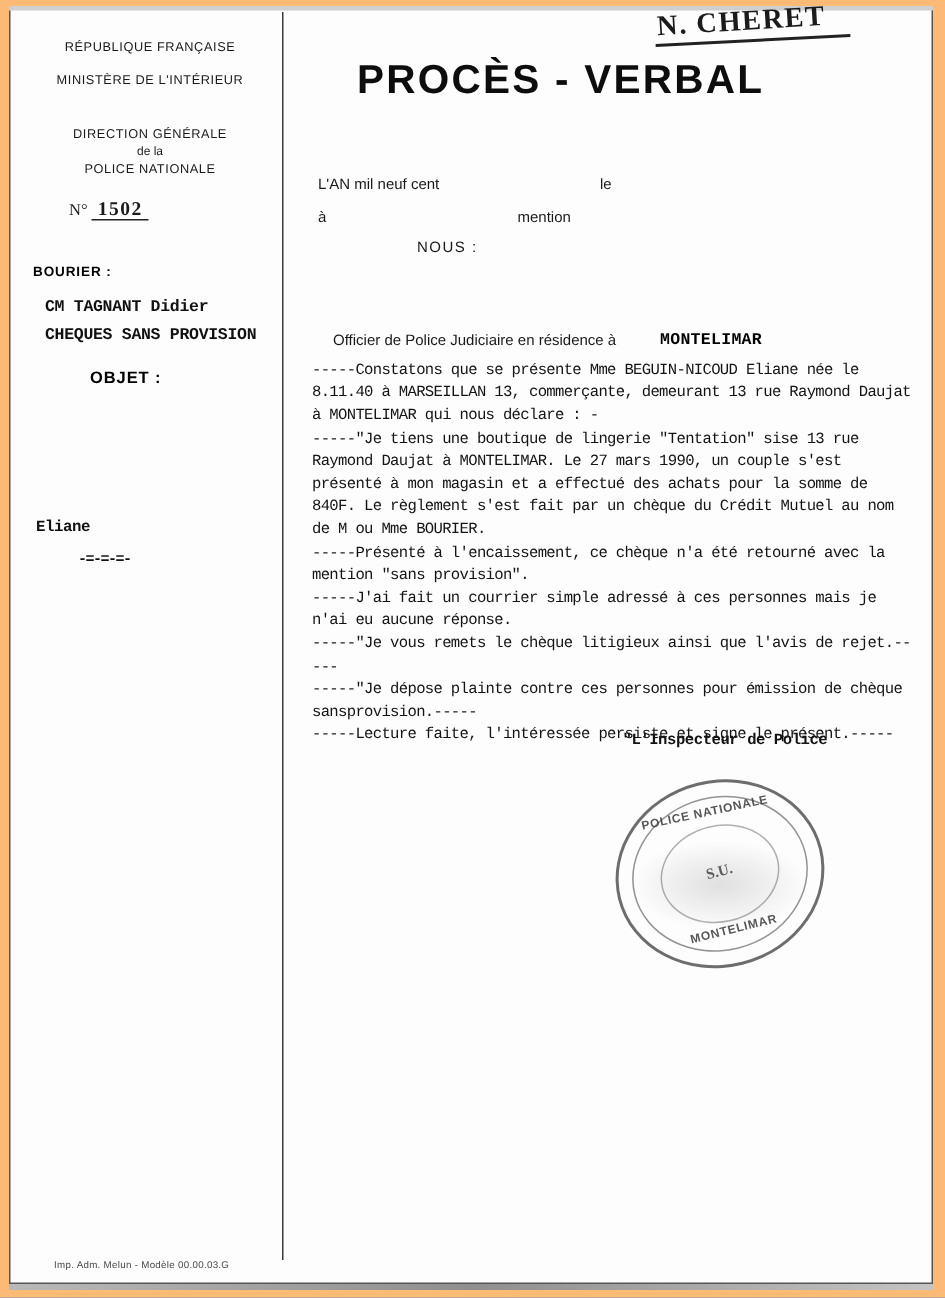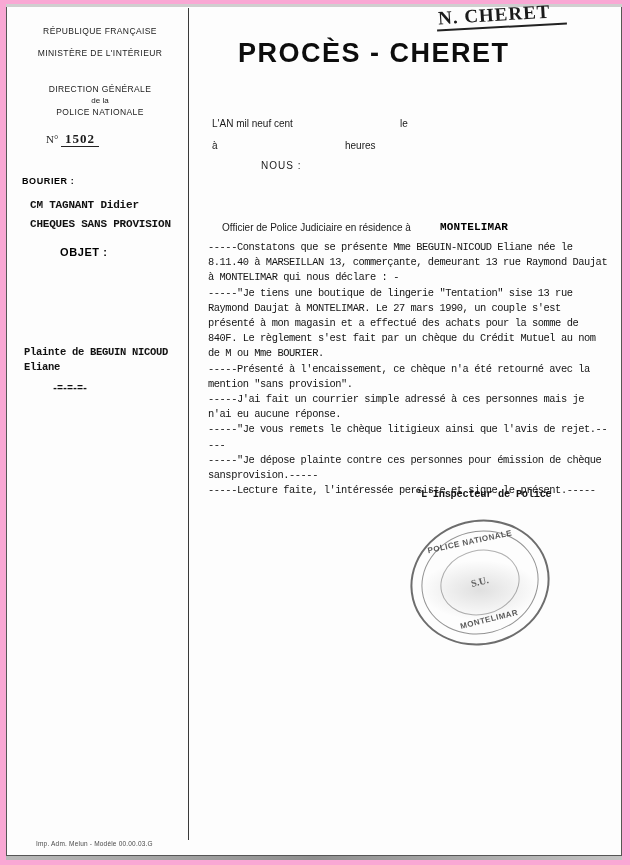--- a/index.html
+++ b/index.html
@@ -7,21 +7,21 @@
     padding: 0;
     background: #8a8a8a;
   }
   body {
     font-family: "Liberation Sans", sans-serif;
   }
   .page {
     position: relative;
     width: 630px;
     height: 865px;
-    background: #f9a8d4;
+    background: #fdba74;
     overflow: hidden;
   }
   
   .scan-border {
     position: absolute;
     left: 6px;
     top: 4px;
     width: 616px;
     height: 852px;
     border: 1px solid #555;
@@ -162,21 +162,21 @@
   .form-line {
     position: absolute;
     font-family: "Liberation Sans", sans-serif;
     font-size: 10px;
     color: #1a1a1a;
   }
   .f-lan   { left: 212px; top: 118px; }
   .f-le    { left: 400px; top: 118px; }
   .f-a     { left: 212px; top: 140px; }
   .f-heures{ left: 345px; top: 140px; }
-  .f-nous  { left: 261px; top: 160px; letter-spacing: 1px; }
+  .f-nous  { left: 278px; top: 160px; letter-spacing: 1px; }
 
   .officier {
     position: absolute;
     left: 222px;
     top: 222px;
     font-size: 10px;
     color: #1a1a1a;
   }
   .officier-city {
     position: absolute;
@@ -309,33 +309,32 @@
 
   <div class="affaire-label">BOURIER :</div>
   <div class="affaire-body">
     <div>CM TAGNANT Didier</div>
     <div>CHEQUES SANS PROVISION</div>
   </div>
 
   <div class="objet-label">OBJET :</div>
 
   <div class="plainte-block">
-    <div>Plainte de BEGUIN NICOUD</div>
     <div>Eliane</div>
     <div class="plainte-rule">-=-=-=-</div>
   </div>
 
   <div class="signature-top">N. CHERET</div>
   <div class="sig-underline"></div>
-  <div class="doc-title">PROCÈS - CHERET</div>
+  <div class="doc-title">PROCÈS - VERBAL</div>
 
   <div class="form-line f-lan">L'AN mil neuf cent</div>
   <div class="form-line f-le">le</div>
   <div class="form-line f-a">à</div>
-  <div class="form-line f-heures">heures</div>
+  <div class="form-line f-heures">mention</div>
   <div class="form-line f-nous">NOUS :</div>
 
   <div class="officier">Officier de Police Judiciaire en résidence à</div>
   <div class="officier-city">MONTELIMAR</div>
 
   <div class="body-text">-----Constatons que se présente Mme BEGUIN-NICOUD Eliane née le 8.11.40 à MARSEILLAN 13, commerçante, demeurant 13 rue Raymond Daujat à MONTELIMAR qui nous déclare : -
 -----"Je tiens une boutique de lingerie "Tentation" sise 13 rue Raymond Daujat à MONTELIMAR. Le 27 mars 1990, un couple s'est présenté à mon magasin et a effectué des achats pour la somme de 840F. Le règlement s'est fait par un chèque du Crédit Mutuel au nom de M ou Mme BOURIER.
 -----Présenté à l'encaissement, ce chèque n'a été retourné avec la mention "sans provision".
 -----J'ai fait un courrier simple adressé à ces personnes mais je n'ai eu aucune réponse.
 -----"Je vous remets le chèque litigieux ainsi que l'avis de rejet.-----

